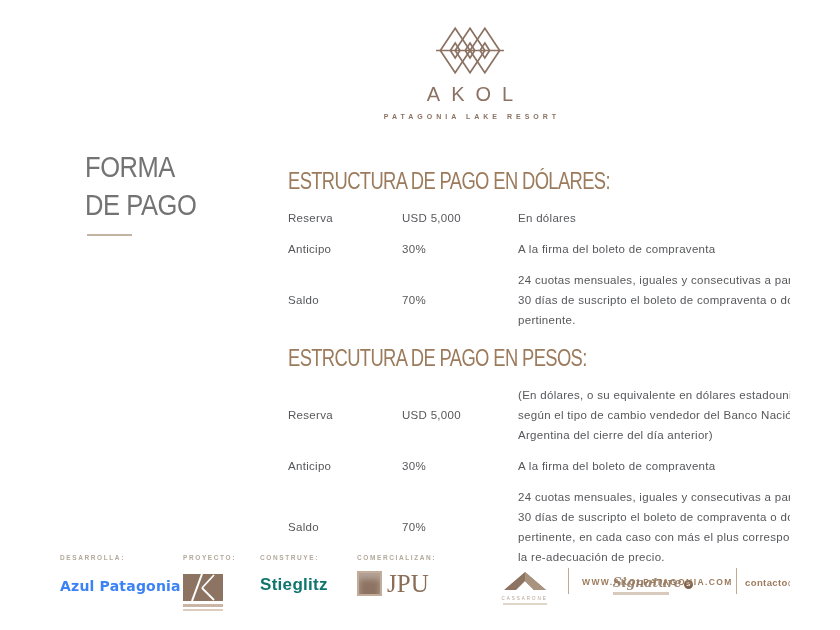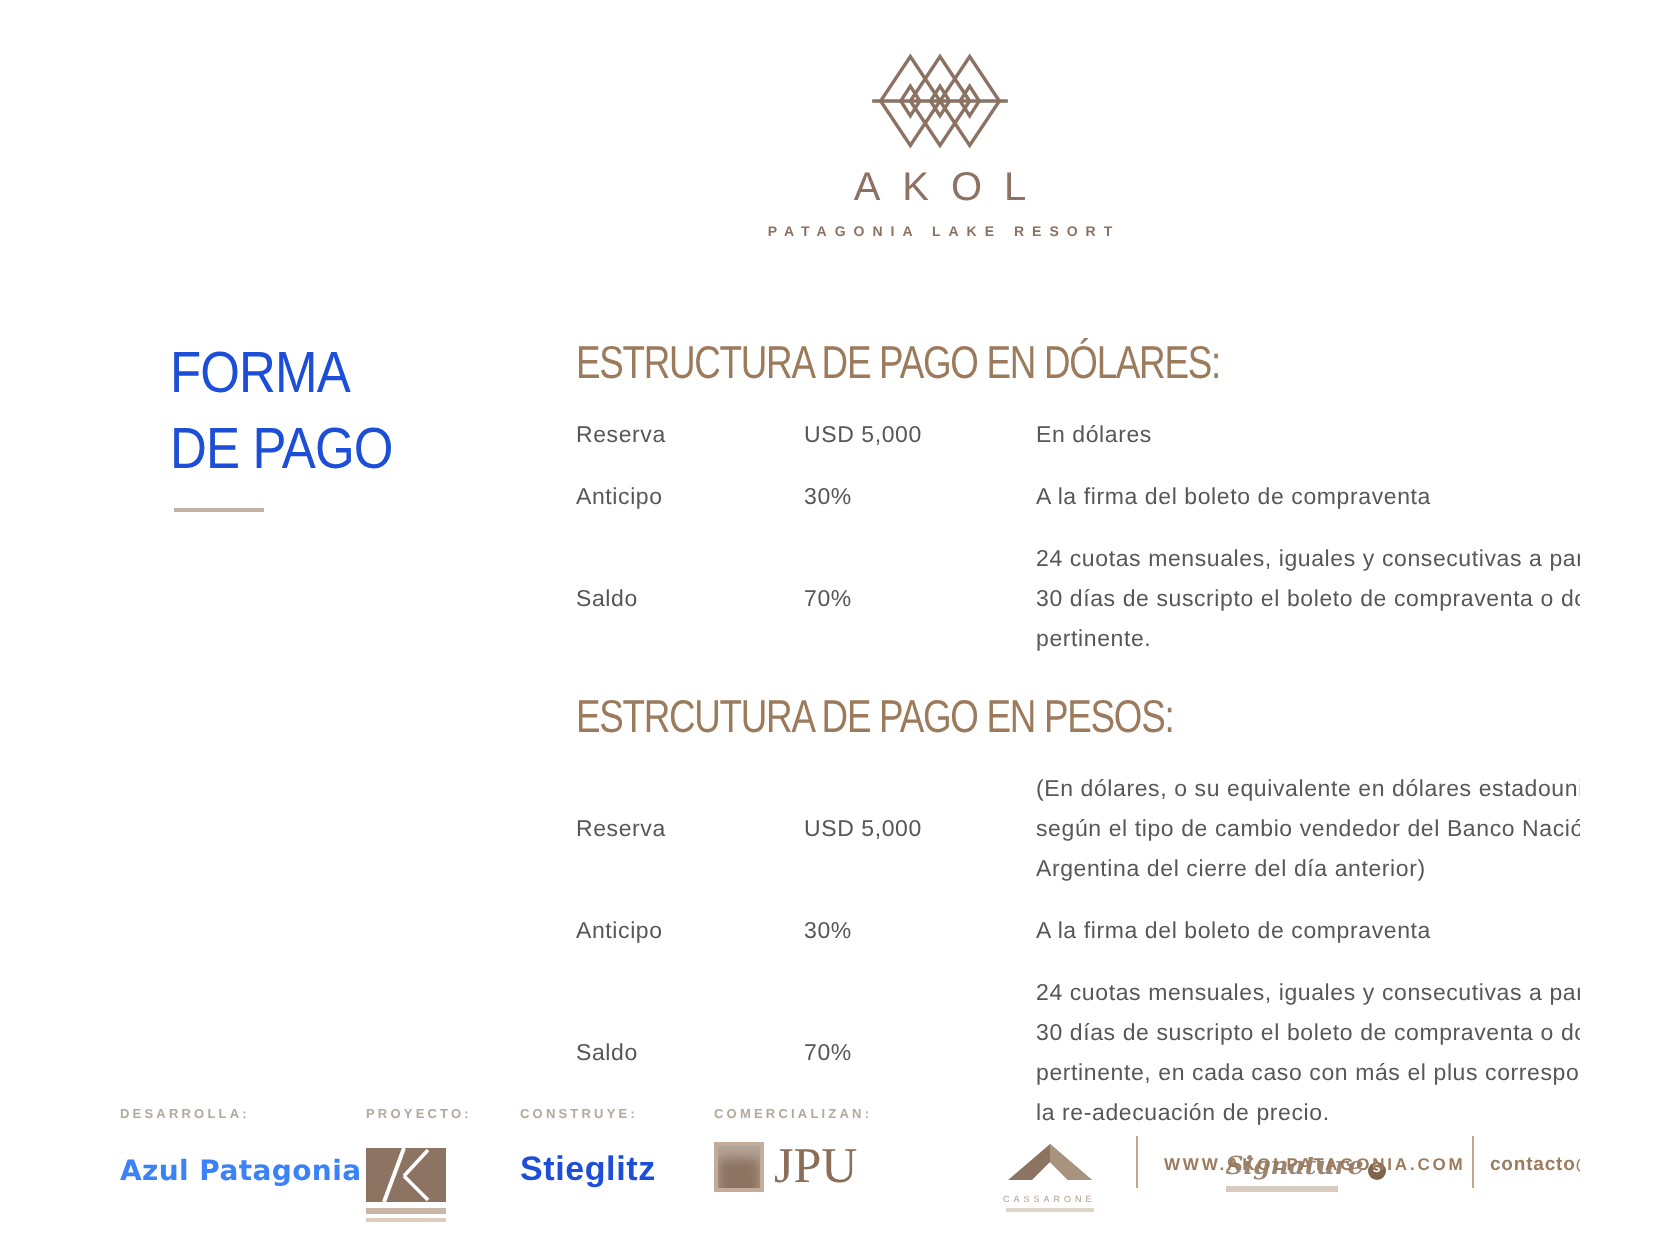--- a/index.html
+++ b/index.html
@@ -22,21 +22,21 @@
     font-size: 20px; letter-spacing: 11px; text-indent: 11px;
     color: #8b7263; font-weight: 400;
   }
   .brand-tagline {
     display: block; margin-top: 7px;
     font-size: 7px; font-weight: bold; letter-spacing: 4px; text-indent: 4px;
     color: #8b7263;
   }
 
   
-  .page-title { position: absolute; left: 35px; top: 168px; color: #1d4ed8; }
+  .page-title { position: absolute; left: 35px; top: 148px; color: #737373; }
   .page-title .line {
     font-size: 29px; font-weight: 400; letter-spacing: -0.5px;
     transform: scaleX(0.88); transform-origin: left top;
     line-height: 38px; white-space: nowrap;
   }
   .title-rule { position: absolute; left: 2px; top: 86px; width: 45px; height: 2px; background: #c3b3a3; }
 
   
   .content { position: absolute; left: 238px; top: 168px; width: 570px; }
   .section { margin-bottom: 15px; }
@@ -60,21 +60,21 @@
   .g-desarrolla { left: 10px; }
   .g-proyecto   { left: 133px; }
   .g-construye  { left: 210px; }
   .g-comercializan { left: 307px; }
 
   .azul-name {
     margin-top: 17px; font-family: "DejaVu Sans", sans-serif;
     font-size: 14px; font-weight: bold; color: #3b82f6; letter-spacing: 0.2px;
   }
   .stieglitz-name {
-    margin-top: 14px; font-size: 17px; font-weight: bold; color: #1d4ed8; letter-spacing: 0.3px;
+    margin-top: 14px; font-size: 17px; font-weight: bold; color: #0f766e; letter-spacing: 0.3px;
   }
 
   .ak-logo { margin-top: 13px; display: block; }
   .micro-bar { background: #c9b6a6; height: 3px; width: 40px; margin-top: 3px; }
   .micro-bar.b2 { background: #dccdbf; height: 2px; margin-top: 2px; }
 
   .seller-logos { display: flex; align-items: flex-start; margin-top: 10px; gap: 44px; }
   .jpu { display: flex; align-items: center; }
   .jpu-square {
     width: 25px; height: 25px; background: #8d7361;

